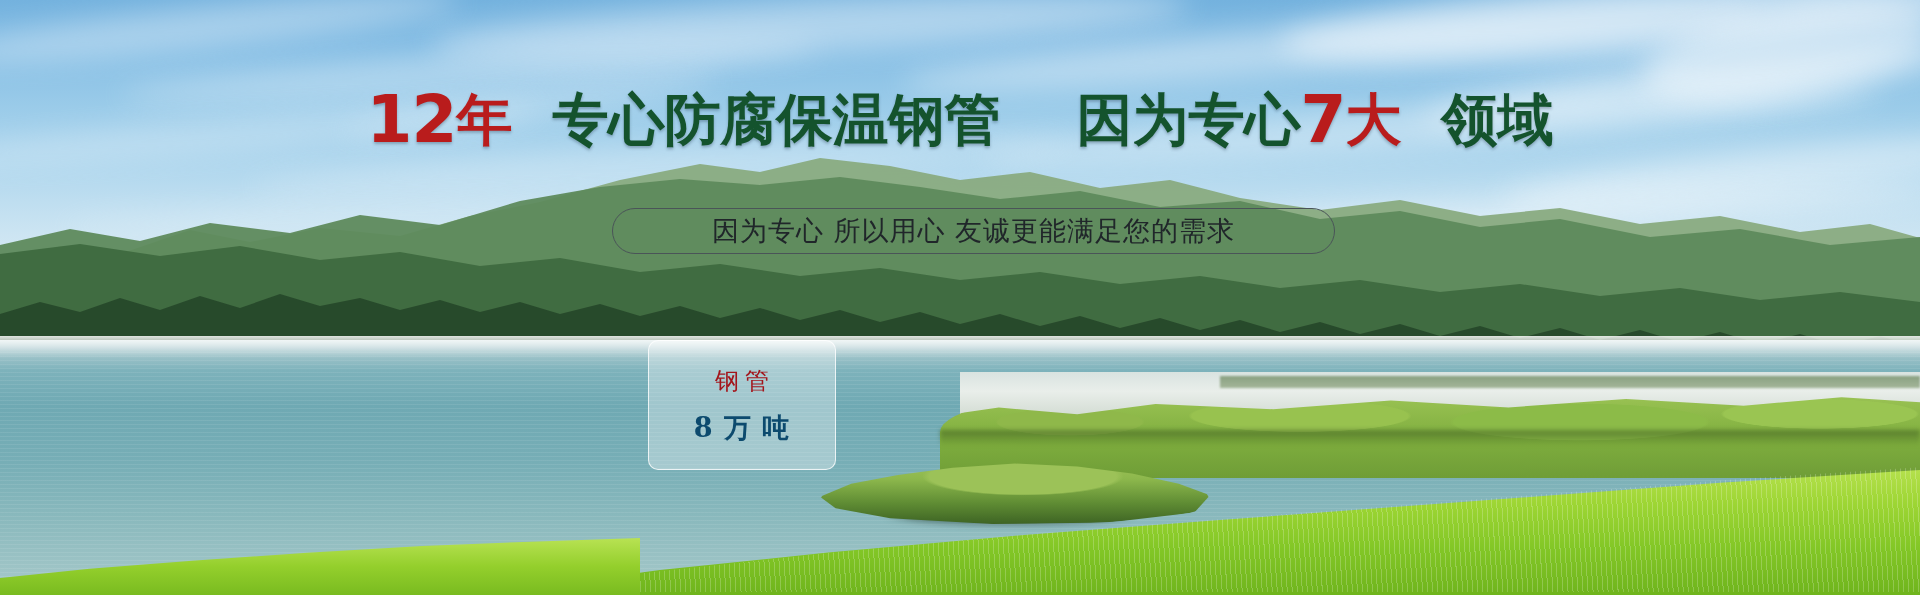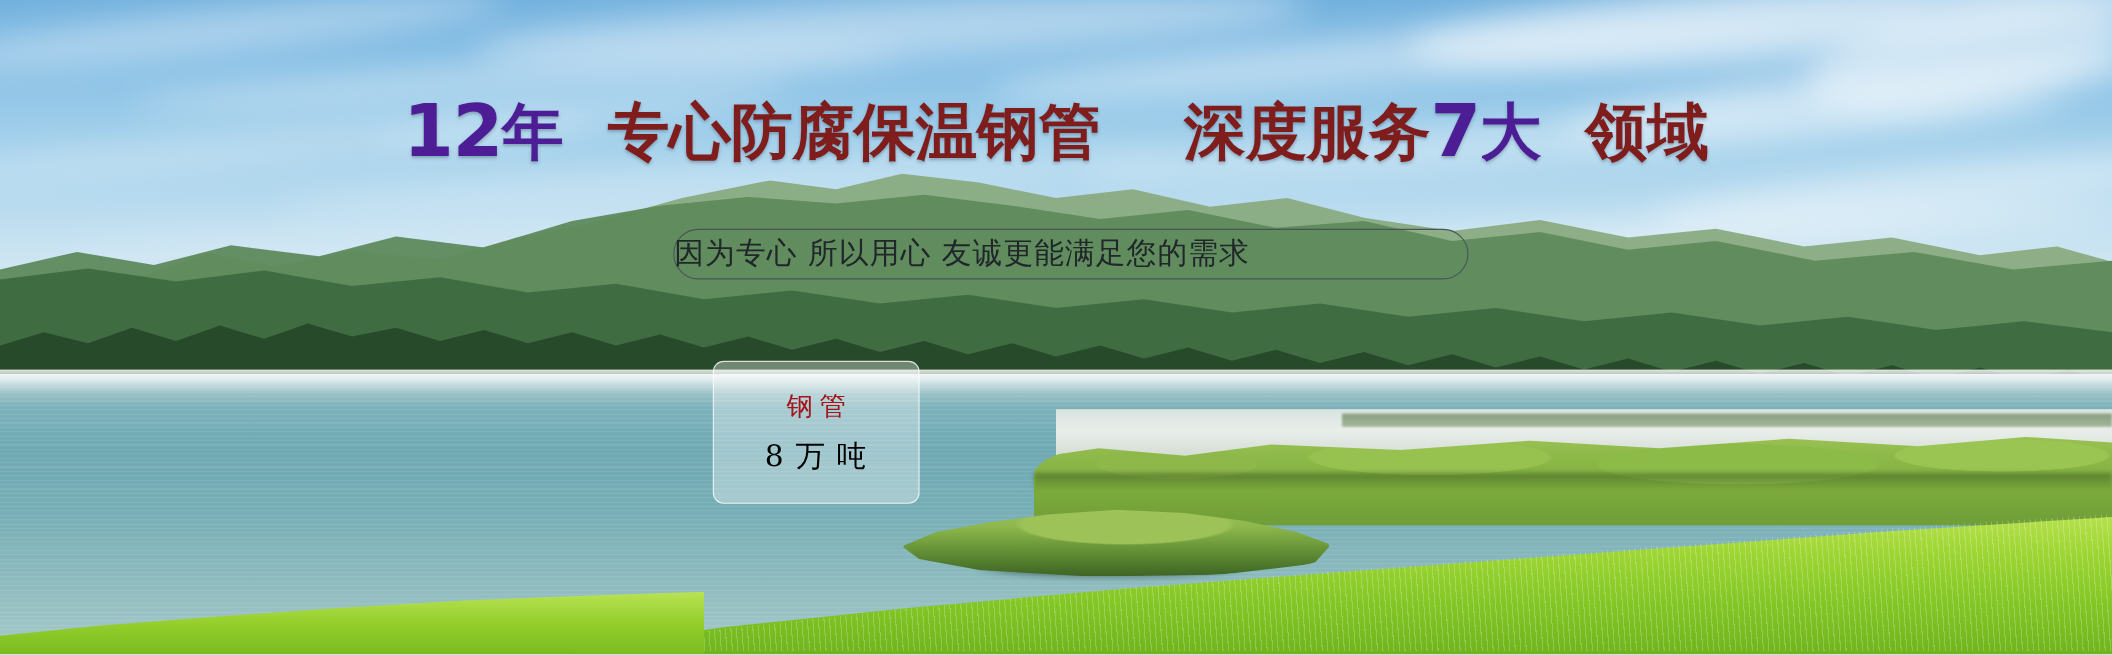--- a/index.html
+++ b/index.html
@@ -205,49 +205,50 @@
     font-family: "DejaVu Sans", "Liberation Sans", sans-serif;
     color: #24282c;
     text-shadow: 0 2px 3px rgba(20,40,60,.30);
   }
   .headline .num {
     font-size: 66px;
     font-weight: 700;
     letter-spacing: -1px;
     vertical-align: -3px;
   }
-  .hl-red   { color: #4c1d95; }
-  .hl-dark  { color: #7f1d1d; margin-left: 40px; }
+  .hl-red   { color: #b91c1c; }
+  .hl-dark  { color: #14532d; margin-left: 40px; }
   .hl-gap   { display: inline-block; width: 36px; }
 
   
   .pill {
     position: absolute;
     left: 612px; top: 208px;
     width: 723px; height: 46px;
     box-sizing: border-box;
     border: 1px solid #4a5458;
     border-radius: 26px;
     display: flex;
     align-items: center;
+    justify-content: center;
   }
   .pill-text {
     font-size: 27px;
     line-height: 30px;
     font-weight: 400;
     letter-spacing: 1px;
     color: #20262a;
     white-space: nowrap;
     font-family: "DejaVu Sans", "Liberation Sans", sans-serif;
   }
 
   
   .cards {
     position: absolute;
-    left: 648px; top: 328px;
+    left: 648px; top: 340px;
     width: 626px; height: 130px;
     display: flex;
     gap: 30px;
   }
   .card {
     width: 188px;
     height: 130px;
     box-sizing: border-box;
     border: 1px solid rgba(255,255,255,.78);
     border-radius: 10px;
@@ -263,23 +264,24 @@
     letter-spacing: 6px;
     text-indent: 6px;
     color: #a3151b;
     font-family: "DejaVu Sans", "Liberation Sans", sans-serif;
     margin-bottom: 18px;
   }
   .card-value {
     font-size: 27px;
     line-height: 30px;
     letter-spacing: 1px;
-    color: #000000;
+    color: #0c4a6e;
     font-family: "DejaVu Serif", "Liberation Serif", serif;
     white-space: nowrap;
+    font-weight: bold;
   }
   .card-value sup {
     font-size: 16px;
     vertical-align: super;
     line-height: 0;
   }
 </style>
 </head>
 <body>
 
@@ -344,21 +346,21 @@
   <div class="marsh-dark"></div>
 
   <div class="island-shadow"></div>
   <div class="island"></div>
 
   <div class="grass"></div>
   <div class="grass-tips"></div>
   <div class="grass-left"></div>
 
   <div class="headline">
-    <span class="hl-red num">12</span><span class="hl-red">年</span><span class="hl-dark">专心防腐保温钢管</span><span class="hl-gap"></span><span class="hl-dark">深度服务</span><span class="hl-red num">7</span><span class="hl-red">大</span><span class="hl-dark">领域</span>
+    <span class="hl-red num">12</span><span class="hl-red">年</span><span class="hl-dark">专心防腐保温钢管</span><span class="hl-gap"></span><span class="hl-dark">因为专心</span><span class="hl-red num">7</span><span class="hl-red">大</span><span class="hl-dark">领域</span>
   </div>
 
   <div class="pill">
     <span class="pill-text">因为专心 所以用心  友诚更能满足您的需求</span>
   </div>
 
   <div class="cards">
 
     <div class="card">
       <div class="card-label">钢管</div>

